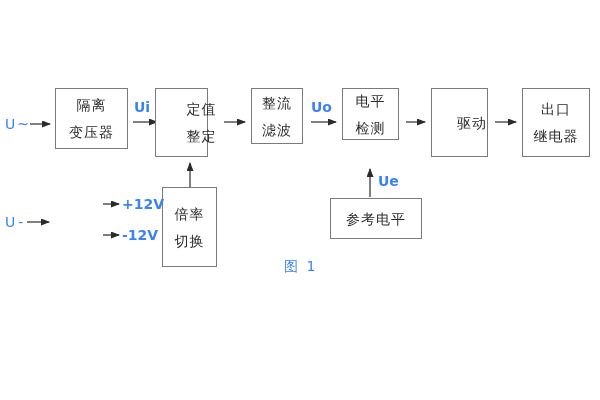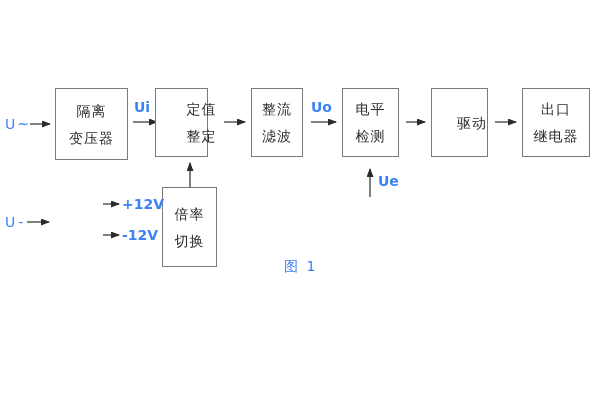--- a/index.html
+++ b/index.html
@@ -42,24 +42,24 @@
   }
   .lbl.cjk { font-weight: 400; letter-spacing: 2px; }
   #arrows {
     position: absolute;
     left: 0; top: 0;
     width: 600px; height: 400px;
     pointer-events: none;
   }
 
   
-  #blk-isolation-transformer { left: 55px;  top: 88px;  width: 73px; height: 72px; }
+  #blk-isolation-transformer { left: 55px;  top: 88px;  width: 73px; height: 61px; }
   #blk-value-setting         { left: 155px; top: 88px;  width: 53px; height: 69px; padding-left: 40px; }
-  #blk-rectifier-filter      { left: 251px; top: 88px;  width: 52px; height: 69px; }
-  #blk-level-detection       { left: 342px; top: 88px;  width: 57px; height: 69px; }
+  #blk-rectifier-filter      { left: 251px; top: 88px;  width: 52px; height: 56px; }
+  #blk-level-detection       { left: 342px; top: 88px;  width: 57px; height: 52px; }
   #blk-driver                { left: 431px; top: 88px;  width: 57px; height: 69px; align-items: flex-end; }
   #blk-output-relay          { left: 522px; top: 88px;  width: 68px; height: 69px; }
   #blk-power-supply          { left: 54px;  top: 187px; width: 48px; height: 68px; }
   #blk-ratio-switch          { left: 162px; top: 187px; width: 55px; height: 80px; }
   #blk-reference-level       { left: 330px; top: 198px; width: 92px; height: 41px; }
 
   
   #lbl-input-ac  { left: 5px;   top: 117px; }
   #lbl-signal-ui { left: 134px; top: 100px; }
   #lbl-signal-uo { left: 311px; top: 100px; }
@@ -121,20 +121,23 @@
     <span>出口</span>
     <span>继电器</span>
   </div>
 
 
   <div class="block" id="blk-ratio-switch">
     <span>倍率</span>
     <span>切换</span>
   </div>
 
+  <div class="block" id="blk-reference-level">
+    <span>参考电平</span>
+  </div>
 
   <div class="lbl cjk" id="lbl-input-ac">U~</div>
   <div class="lbl" id="lbl-signal-ui">Ui</div>
   <div class="lbl" id="lbl-signal-uo">Uo</div>
   <div class="lbl cjk" id="lbl-input-dc">U-</div>
   <div class="lbl" id="lbl-rail-pos">+12V</div>
   <div class="lbl" id="lbl-rail-neg">-12V</div>
   <div class="lbl" id="lbl-signal-ue">Ue</div>
   <div class="lbl" id="lbl-caption">图 1</div>
 

